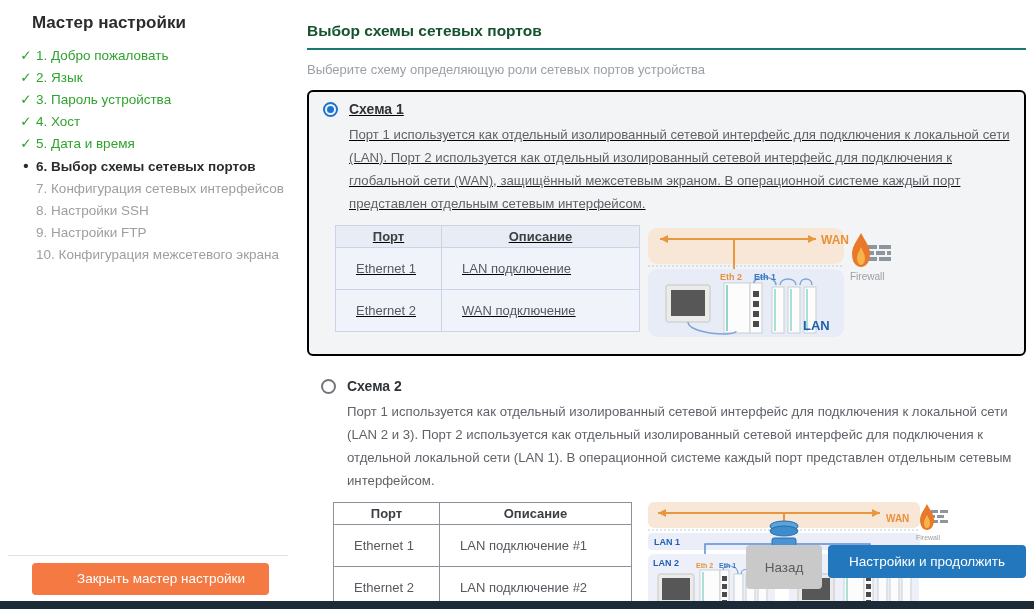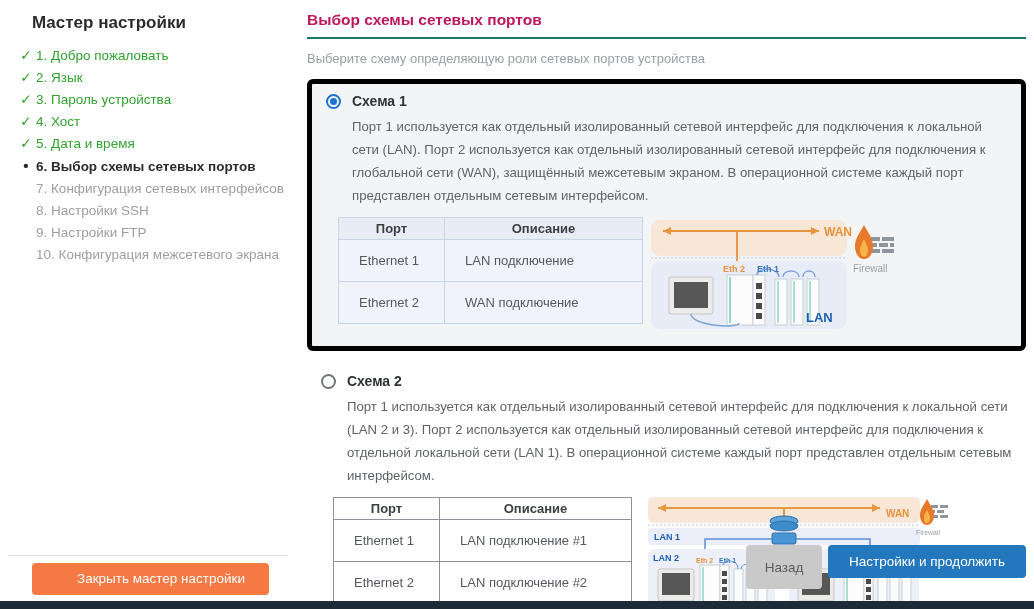--- a/index.html
+++ b/index.html
@@ -18,26 +18,26 @@
   .step.done .mark { color:#2fa32e; font-weight:700; }
   .step.current { color:#2b2b2b; font-weight:700; }
   .step.current .mark { color:#2b2b2b; font-size:15px; }
   .step.future { color:#9e9e9e; padding-left:28px; }
   .sb-footer { position:absolute; left:0; bottom:0; width:287px; height:46px; border-top:1px solid #e0e0e0; display:flex; align-items:center; }
   .btn-close { margin-left:24px; width:237px; height:32px; background:#f47942; color:#fff; border:none; border-radius:4px;
                font-size:13.5px; font-family:inherit; cursor:pointer;padding-left:21px; }
 
   
   .main { position:absolute; left:288px; top:0; width:746px; height:601px; background:#fff; padding:0 8px 0 19px; }
-  .page-title { font-size:15.5px; font-weight:700; color:#be185d; margin-top:11px; }
+  .page-title { font-size:15.5px; font-weight:700; color:#14532d; margin-top:22px; }
   .title-rule { border-bottom:2px solid #17796f; margin-top:8px; }
   .subtitle { font-size:13px; color:#9aa0a6; margin-top:12px; }
 
   .scheme { border-radius:6px; padding:9px 14px 14px 14px; margin-top:13px; }
-  .scheme.selected { background:#f3f4f6; border:5px solid #000000; }
+  .scheme.selected { background:#f3f4f6; border:2px solid #000000;text-decoration:underline; }
   .scheme-head { display:flex; align-items:center; gap:11px; }
   .radio { width:15px; height:15px; border-radius:50%; border:2px solid #1b74d2; position:relative; flex:0 0 15px; cursor:pointer; }
   .radio.sel::after { content:''; position:absolute; inset:2px; border-radius:50%; background:#1b74d2; }
   .radio.unsel { border-color:#73777b; }
   .scheme-label { font-size:14px; font-weight:700; color:#2f3337; }
   .scheme-desc { font-size:13.2px; line-height:23px; color:#5f6368; margin:6px 0 10px 26px; max-width:680px; }
   .scheme-row { display:flex; margin-left:12px; gap:8px; }
 
   table.ports { border-collapse:collapse; font-size:13px; align-self:flex-start; }
   table.ports th { font-weight:700; text-align:center; padding:3px 10px; height:22px; }

